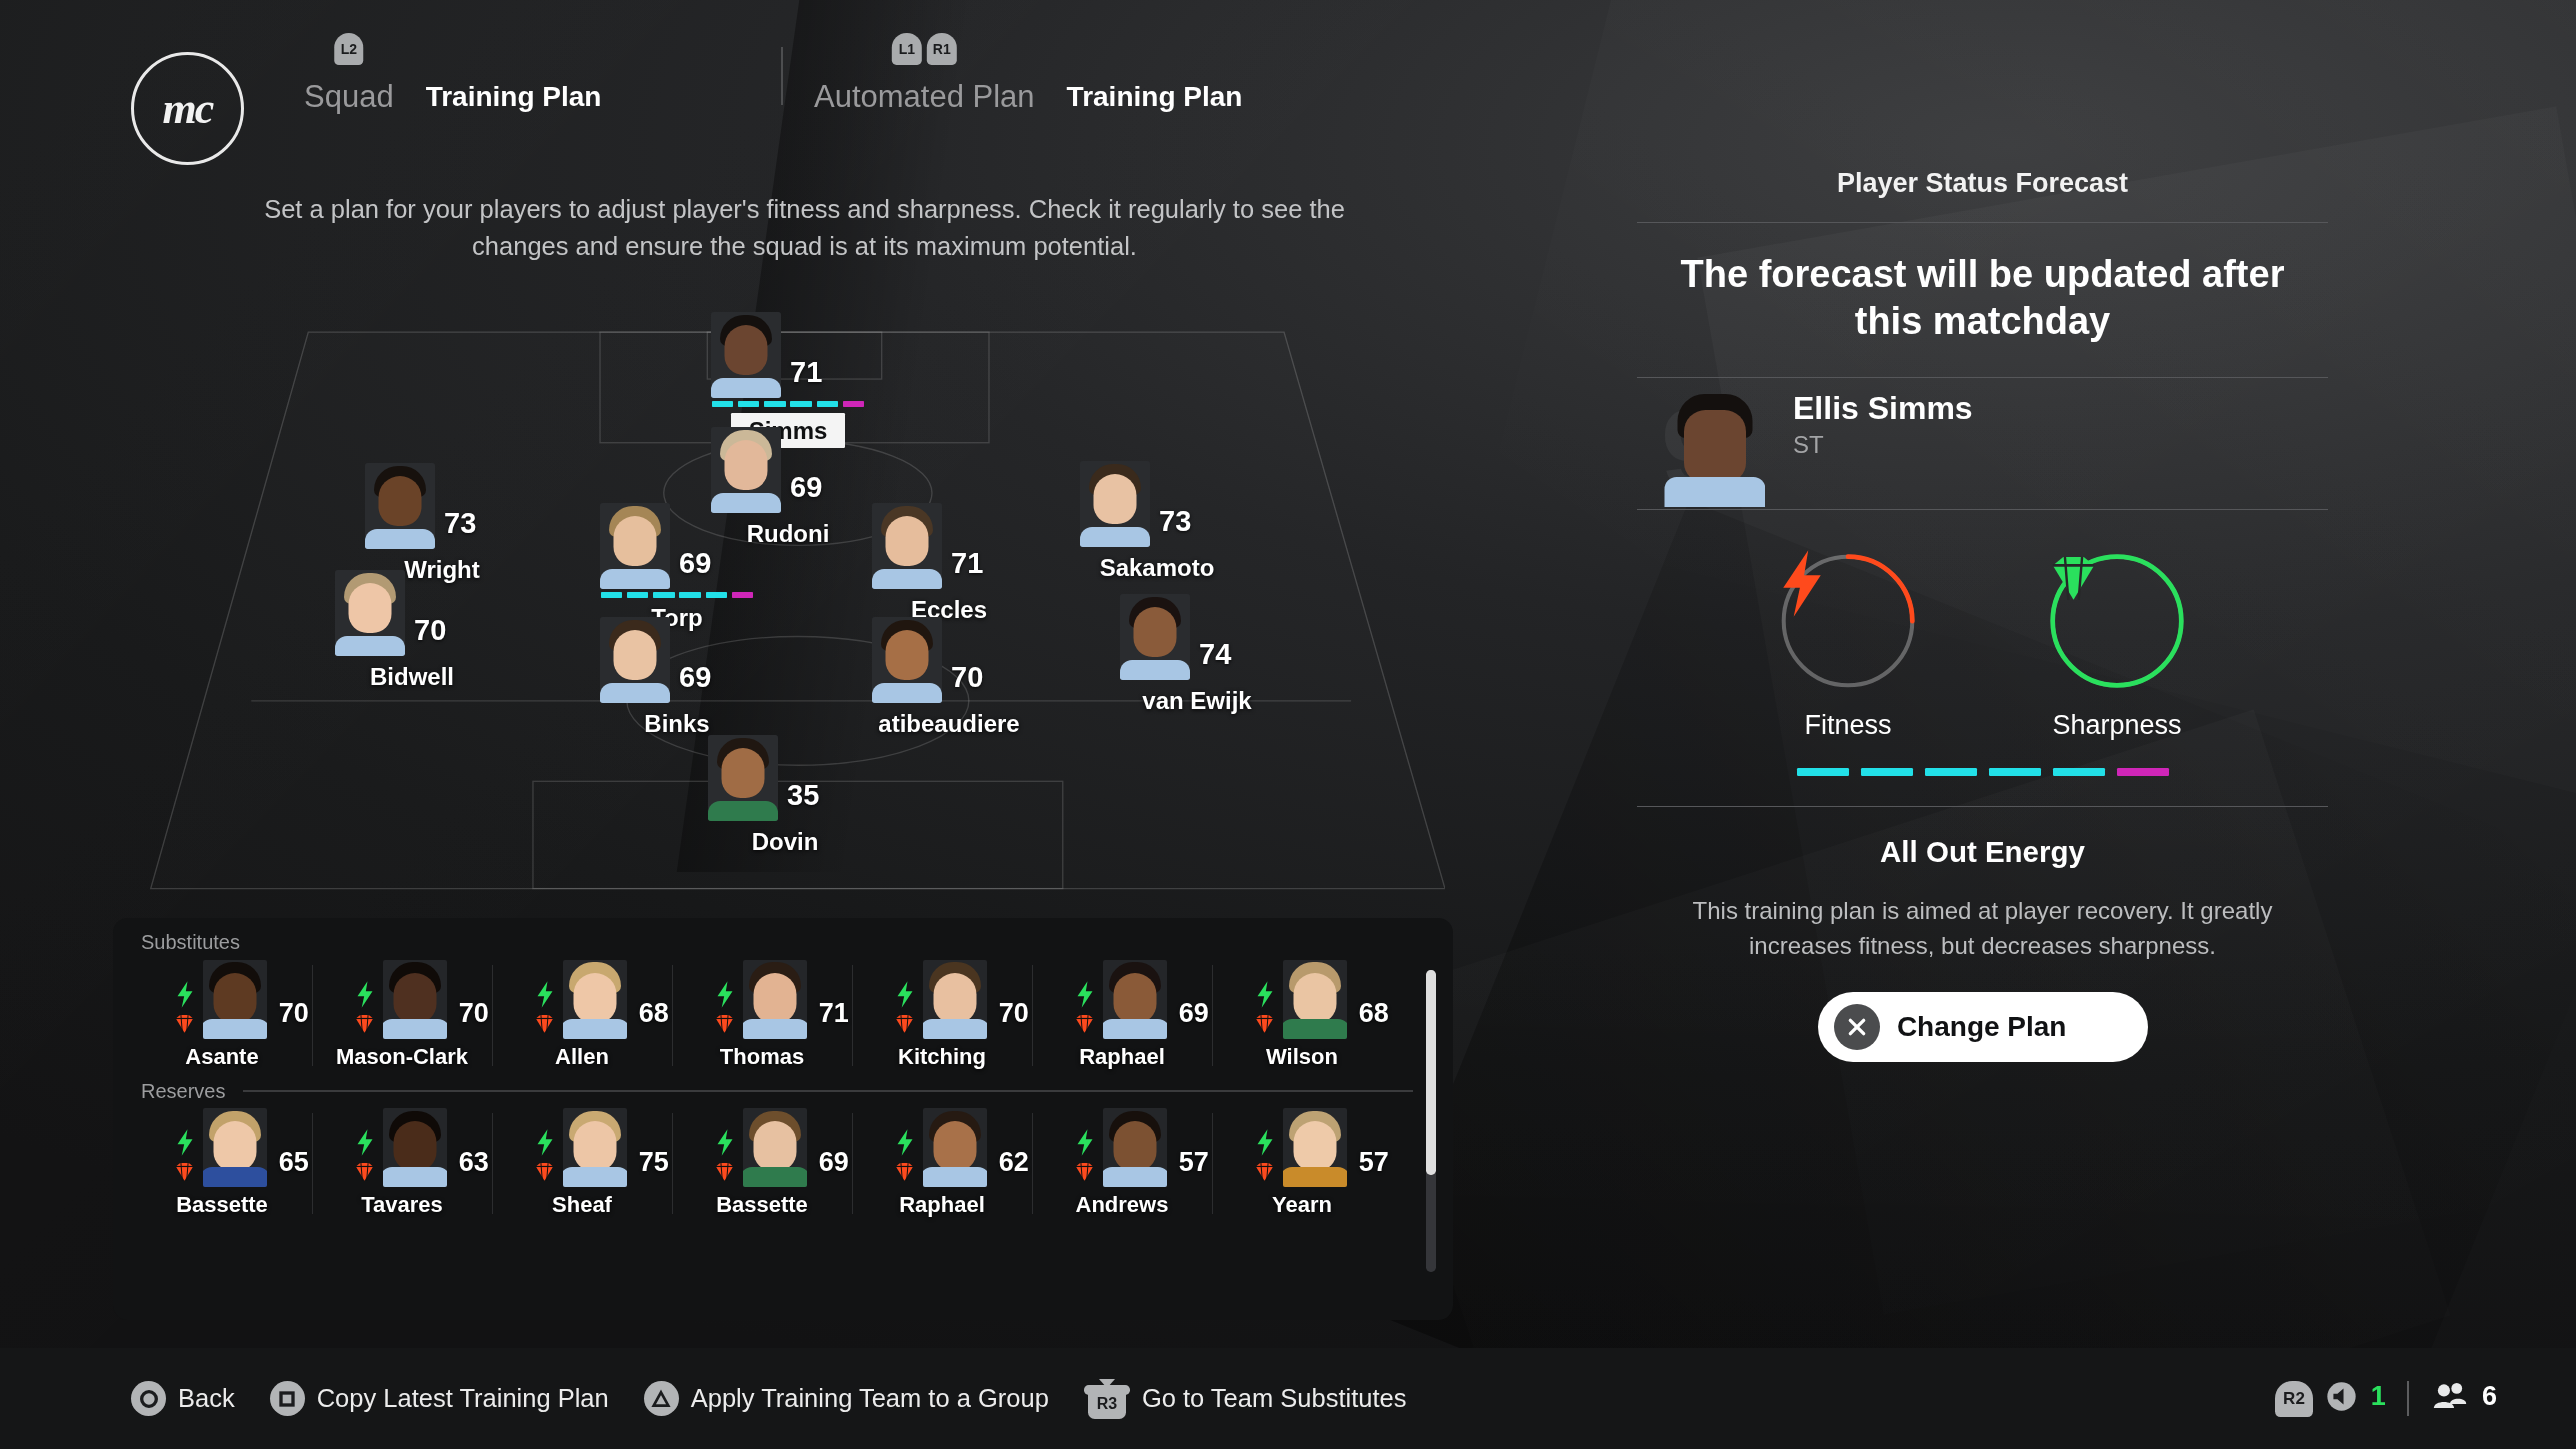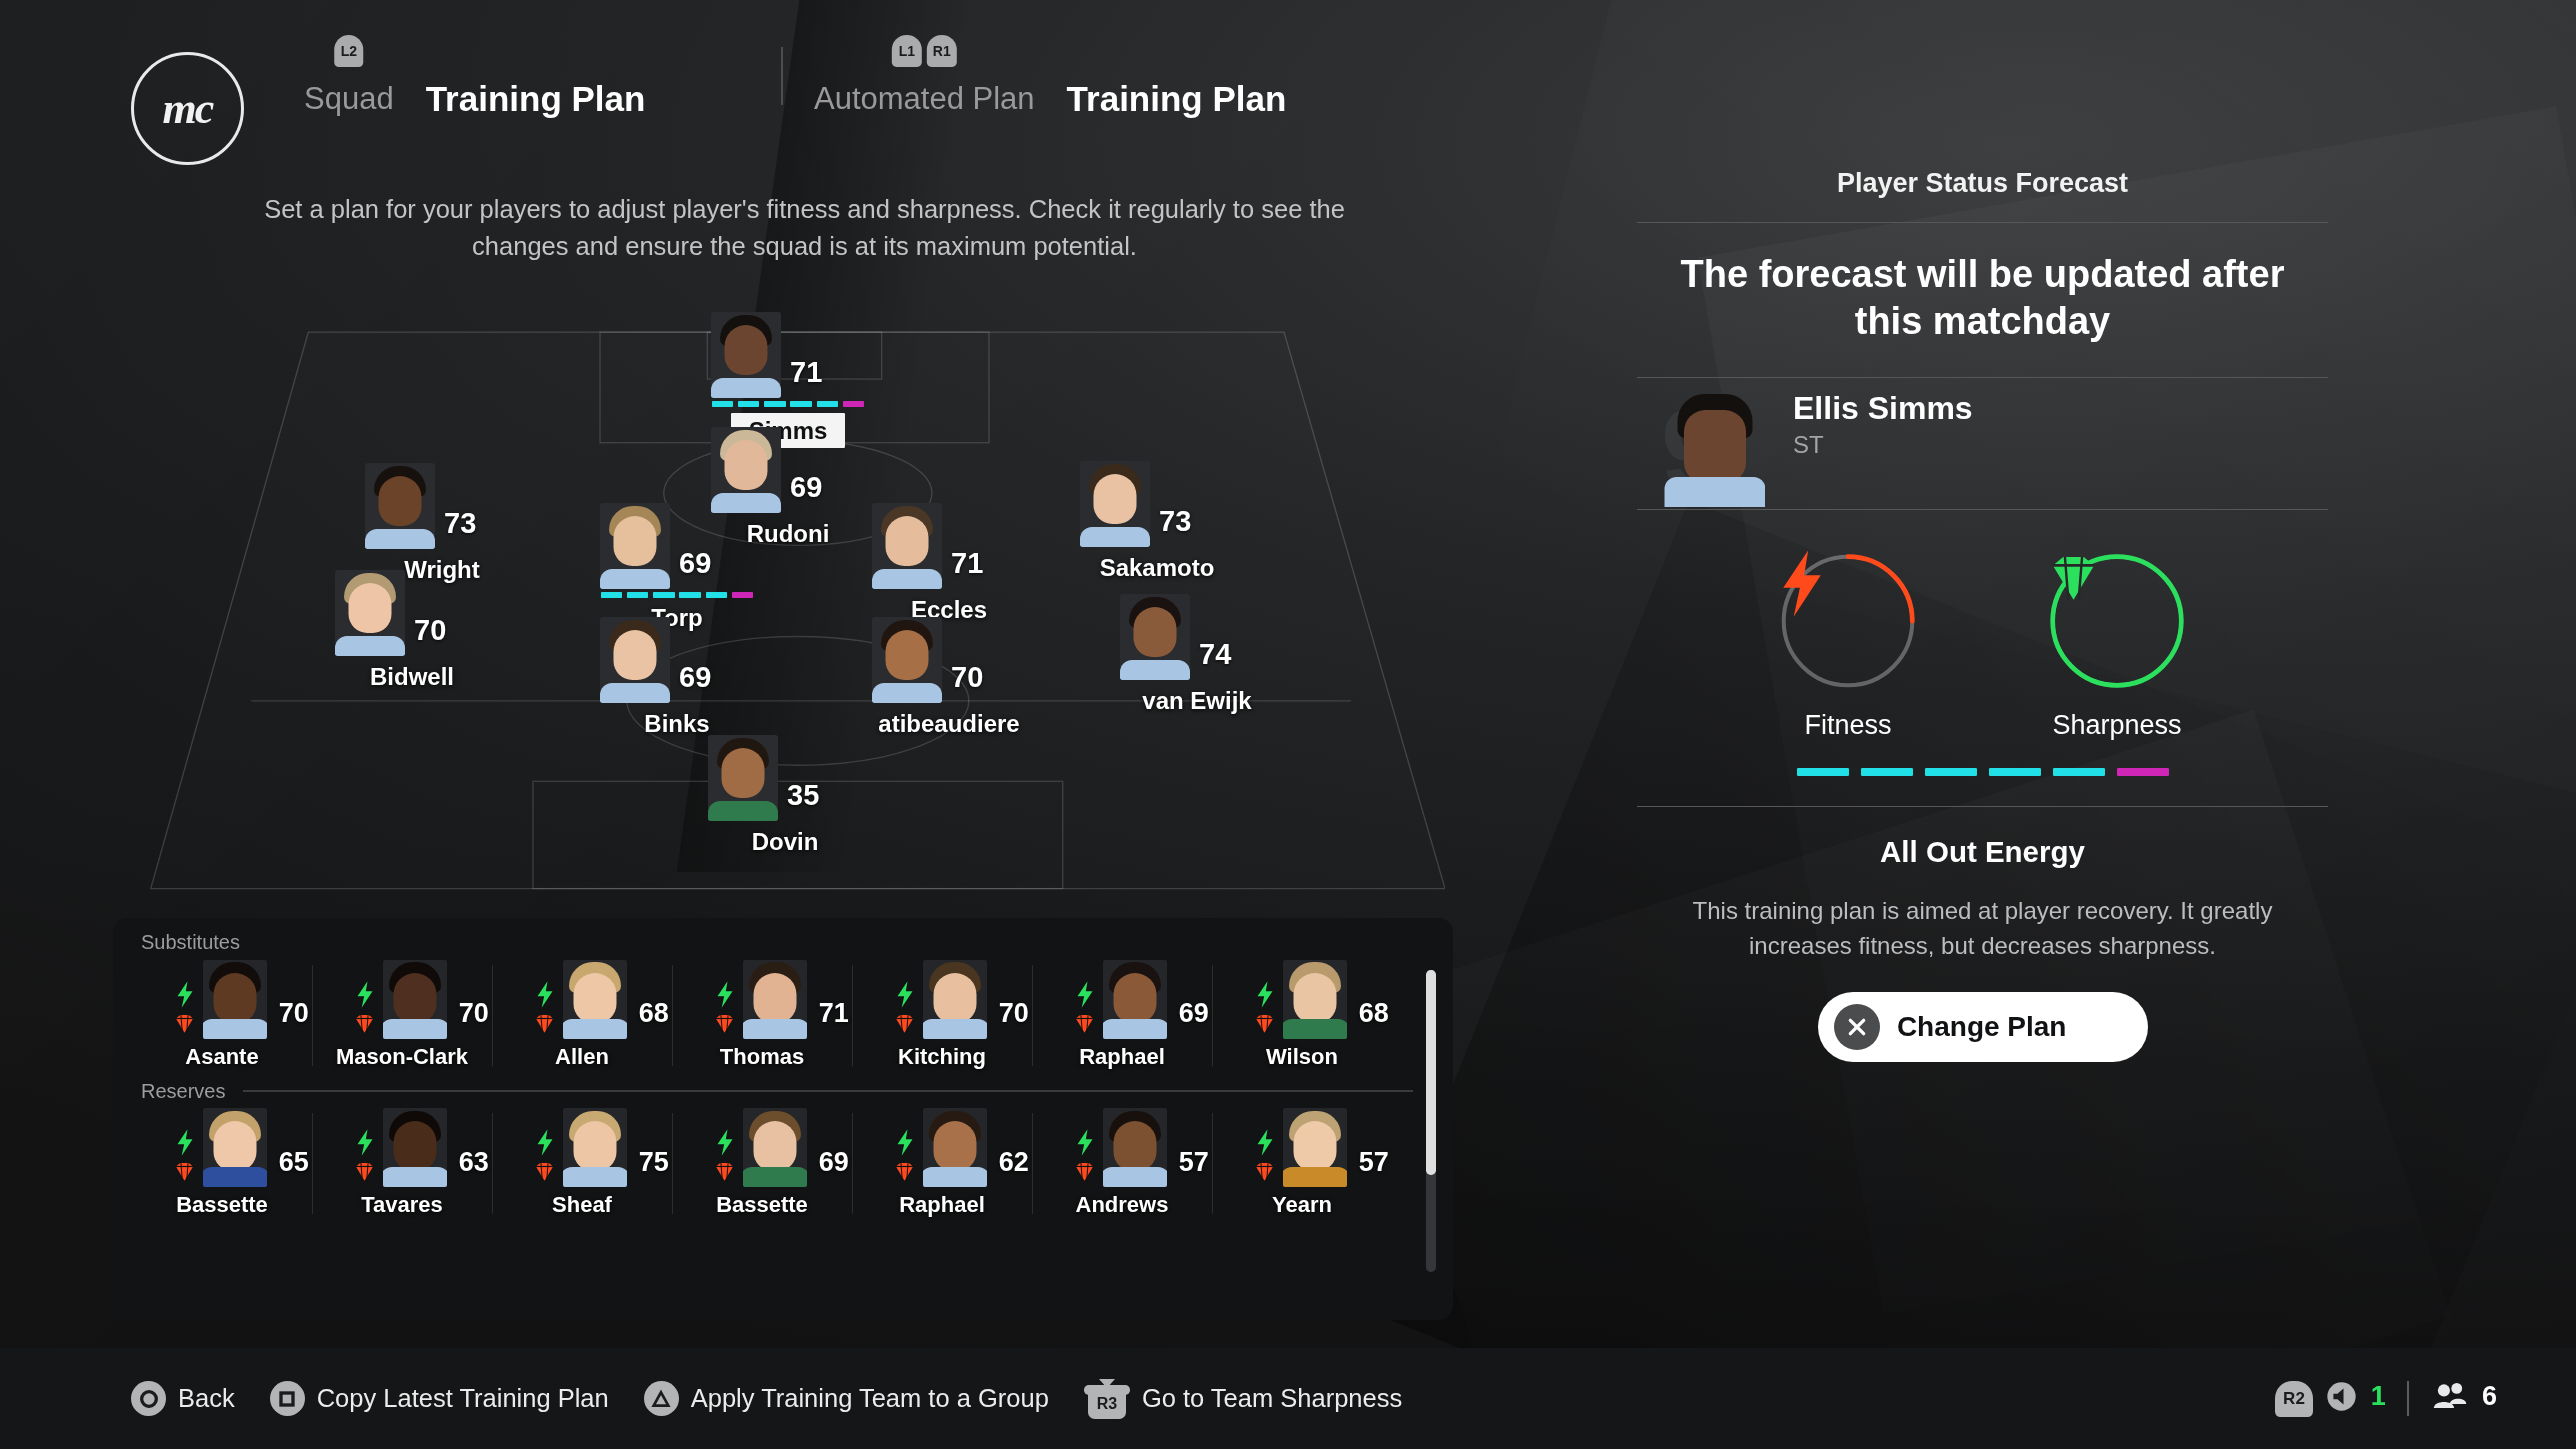--- a/index.html
+++ b/index.html
@@ -44,21 +44,21 @@
     border-radius:50%; border:3.4px solid #e9e9e9;
     display:flex; align-items:center; justify-content:center;
   }
   .crest-text {
     font-family:"Liberation Serif", serif; font-style:italic; font-weight:700;
     font-size:44px; letter-spacing:-2px; color:#f2f2f2;
   }
   .nav-group { position:absolute; display:flex; align-items:center; }
   .nav-item { position:relative; padding:0 16px; cursor:pointer; white-space:nowrap; }
   .nav-item .lbl { font-size:31px; color:#9a9a9c; font-weight:400; }
-  .nav-item.active .lbl { font-size:35px; color:#ffffff; font-weight:700; }
+  .nav-item.active .lbl { font-size:28px; color:#ffffff; font-weight:700; }
   .bumper {
     position:absolute; top:-46px; left:50%; transform:translateX(-50%);
     display:flex; gap:5.4px;
   }
   .bumper .key {
     width:29.5px; height:32px; background:#a9abad; color:#1b1c1e;
     border-radius:14.8px 14.8px 4.7px 4.7px; font-size:14px; font-weight:700;
     display:flex; align-items:center; justify-content:center;
   }
   .nav-sep { width:2px; height:58px; background:#4d4e50; margin:0 35px 1.3px 35px; }
@@ -986,21 +986,21 @@
             </svg>
           </div>
           <span class="flabel">Apply Training Team to a Group</span>
         </div>
         <div class="fitem">
           <div class="r3key">
             <div class="arr"></div>
             <div class="wing"></div>
             <div class="cap">R3</div>
           </div>
-          <span class="flabel">Go to Team Sharpness</span>
+          <span class="flabel">Go to Team Substitutes</span>
         </div>
       </div>
     <div class="fright">
       <div class="r2key">R2</div>
       <svg width="31" height="31" viewBox="0 0 46 46">
         <circle cx="23" cy="23" r="21" fill="#b2b4b6"></circle>
         <path d="M26 11 L17 19 L11 19 L11 27 L17 27 L26 35 Z" fill="#1b1c1e"></path>
       </svg>
       <span class="fnum" style="color:#2ae05d">1</span>
       <div class="fsep"></div>

